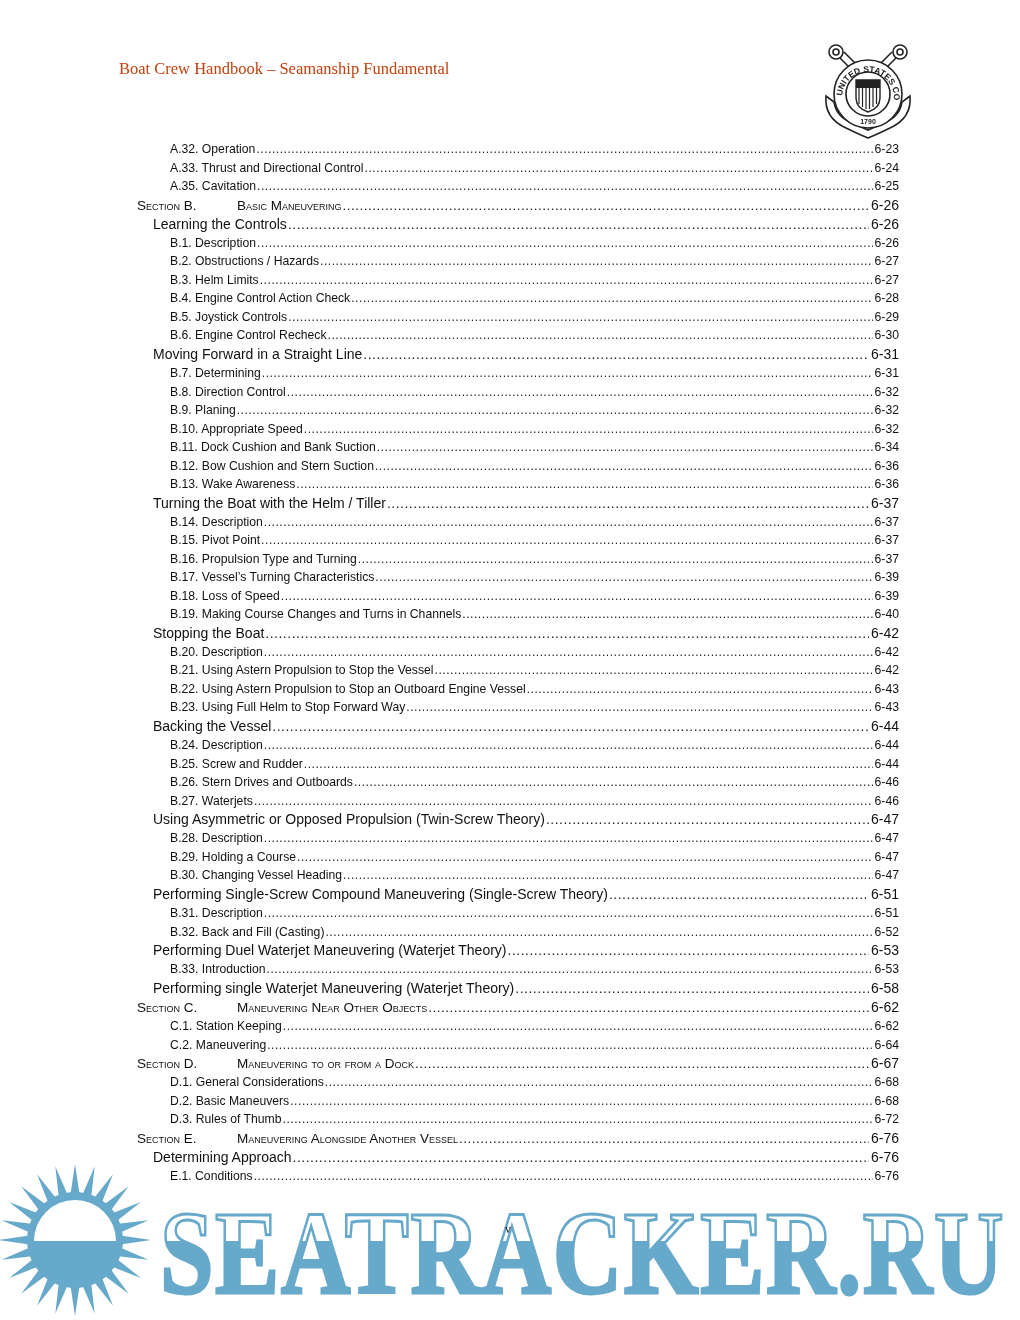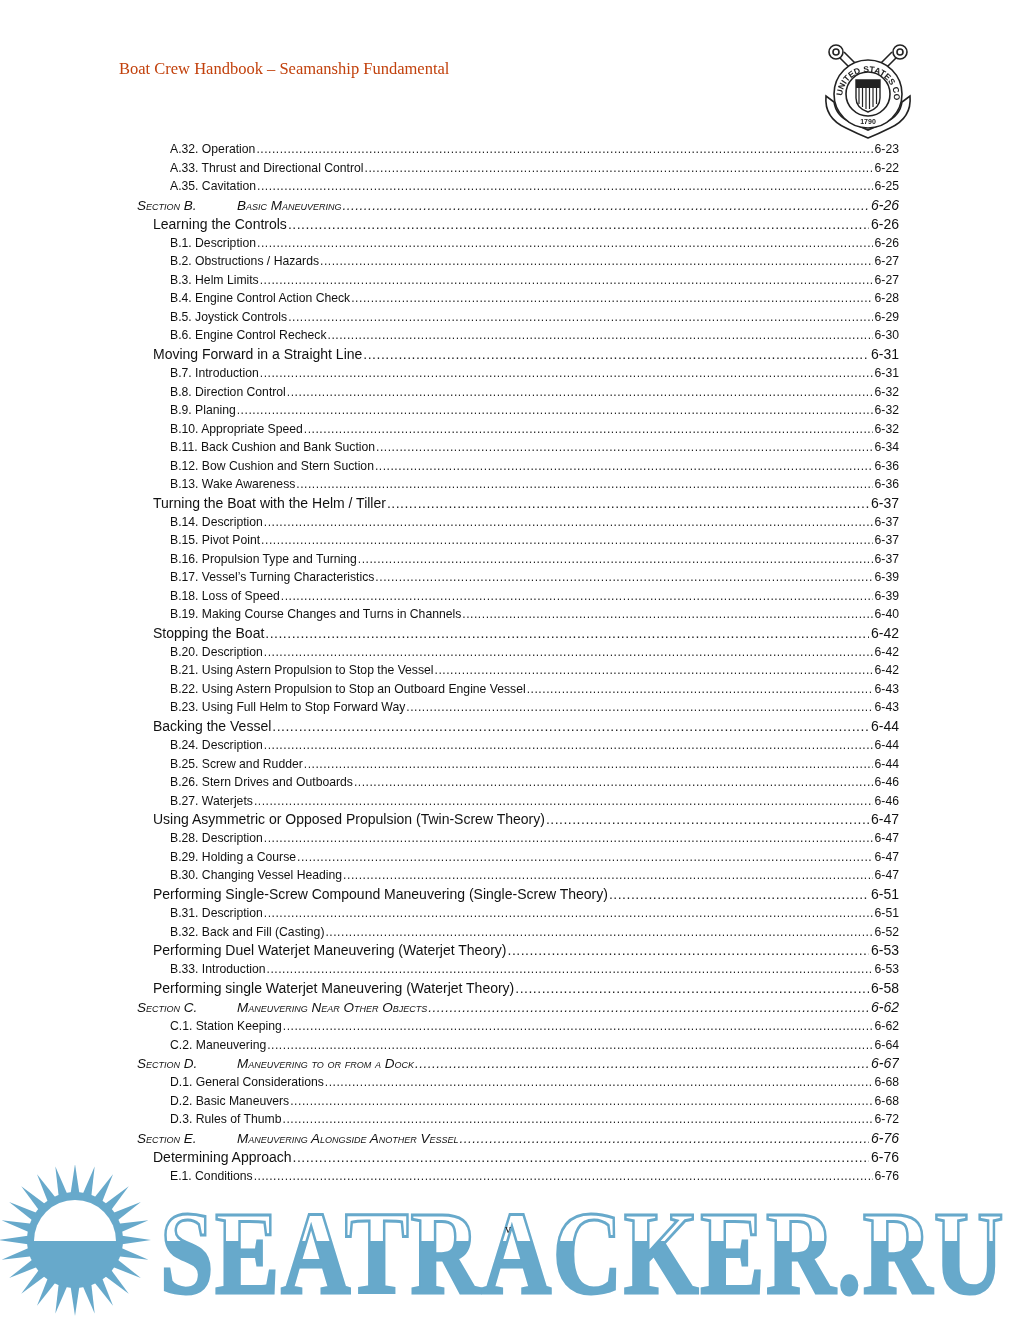--- a/index.html
+++ b/index.html
@@ -7,21 +7,21 @@
   .header-title { position: absolute; left: 119px; top: 59px; font-family: "Liberation Serif", serif; font-size: 16.5px; color: #c2410c; white-space: nowrap; }
   .seal { position: absolute; left: 816px; top: 38px; width: 104px; height: 104px; }
   .toc { position: absolute; left: 0; top: 140px; width: 1020px; }
   .row { position: relative; display: flex; align-items: baseline; height: 18.5px; line-height: 18.5px; white-space: nowrap; overflow: hidden; }
   .row .label { flex: 0 0 auto; background: #fff; padding-right: 1px; }
   .row .leader { flex: 1 1 auto; overflow: hidden; color: #222; }
   .row .leader::after { content: "........................................................................................................................................................................................................................................................"; letter-spacing: 0.5px; }
   .row .page { flex: 0 0 auto; padding-left: 2px; }
   .lvl3 { padding-left: 170px; width: 729px; font-size: 12.2px; }
   .lvl2 { padding-left: 153px; width: 746px; font-size: 14px; height: 19.2px; line-height: 19.2px; }
-  .lvl1 { padding-left: 137px; width: 762px; font-size: 13.5px; height: 19.2px; line-height: 19.2px; font-style: italic; }
+  .lvl1 { padding-left: 137px; width: 762px; font-size: 13.5px; height: 19.2px; line-height: 19.2px; }
   .lvl1 .sec { font-variant: small-caps; display: inline-block; width: 100px; }
   .lvl1 .title { font-variant: small-caps; }
   .lvl1 .page, .lvl2 .page { font-size: 14px; }
   .page-number { position: absolute; left: 505px; top: 1222px; font-family: "Liberation Serif", serif; font-size: 12px; color: #222; z-index: 3; }
   .watermark { position: absolute; left: 0; top: 1165px; width: 1020px; height: 155px; z-index: 2; pointer-events: none; }
 </style>
 </head>
 <body>
 
 <div class="header-title">Boat Crew Handbook – Seamanship Fundamental</div>
@@ -62,21 +62,21 @@
 
 <div class="toc" id="toc">
     <div class="row lvl3">
       <span class="label">A.32. Operation</span>
       <span class="leader"></span>
       <span class="page">6-23</span>
     </div>
     <div class="row lvl3">
       <span class="label">A.33. Thrust and Directional Control</span>
       <span class="leader"></span>
-      <span class="page">6-22</span>
+      <span class="page">6-24</span>
     </div>
     <div class="row lvl3">
       <span class="label">A.35. Cavitation</span>
       <span class="leader"></span>
       <span class="page">6-25</span>
     </div>
     <div class="row lvl1">
       <span class="label"><span class="sec">Section B.</span><span class="title">Basic Maneuvering</span></span>
       <span class="leader"></span>
       <span class="page">6-26</span>
@@ -115,41 +115,41 @@
       <span class="label">B.6. Engine Control Recheck</span>
       <span class="leader"></span>
       <span class="page">6-30</span>
     </div>
     <div class="row lvl2">
       <span class="label">Moving Forward in a Straight Line</span>
       <span class="leader"></span>
       <span class="page">6-31</span>
     </div>
     <div class="row lvl3">
-      <span class="label">B.7. Introduction</span>
+      <span class="label">B.7. Determining</span>
       <span class="leader"></span>
       <span class="page">6-31</span>
     </div>
     <div class="row lvl3">
       <span class="label">B.8. Direction Control</span>
       <span class="leader"></span>
       <span class="page">6-32</span>
     </div>
     <div class="row lvl3">
       <span class="label">B.9. Planing</span>
       <span class="leader"></span>
       <span class="page">6-32</span>
     </div>
     <div class="row lvl3">
       <span class="label">B.10. Appropriate Speed</span>
       <span class="leader"></span>
       <span class="page">6-32</span>
     </div>
     <div class="row lvl3">
-      <span class="label">B.11. Back Cushion and Bank Suction</span>
+      <span class="label">B.11. Dock Cushion and Bank Suction</span>
       <span class="leader"></span>
       <span class="page">6-34</span>
     </div>
     <div class="row lvl3">
       <span class="label">B.12. Bow Cushion and Stern Suction</span>
       <span class="leader"></span>
       <span class="page">6-36</span>
     </div>
     <div class="row lvl3">
       <span class="label">B.13. Wake Awareness</span>

